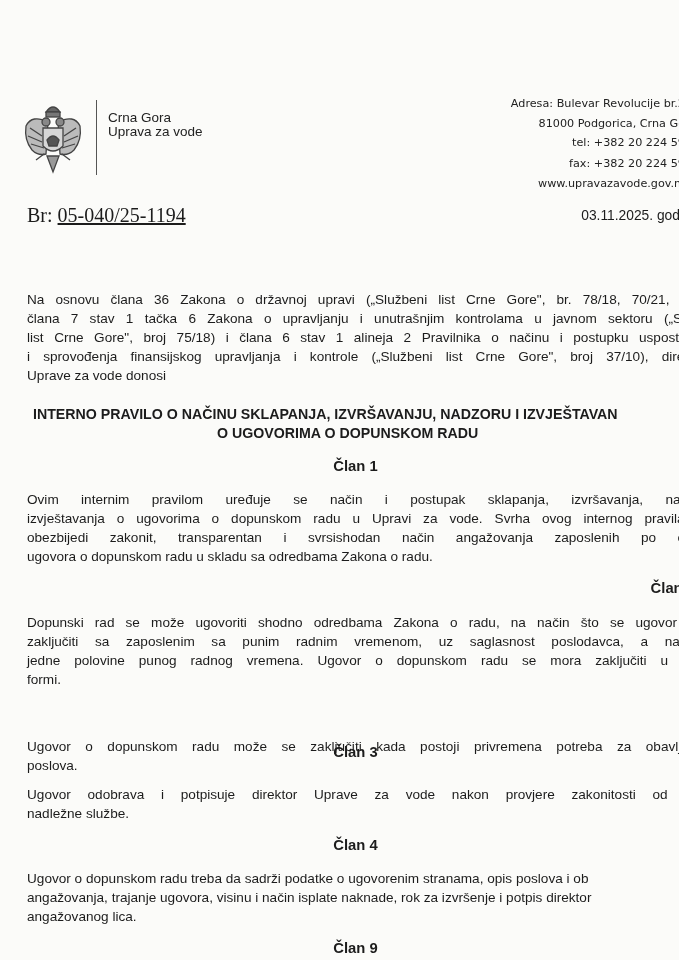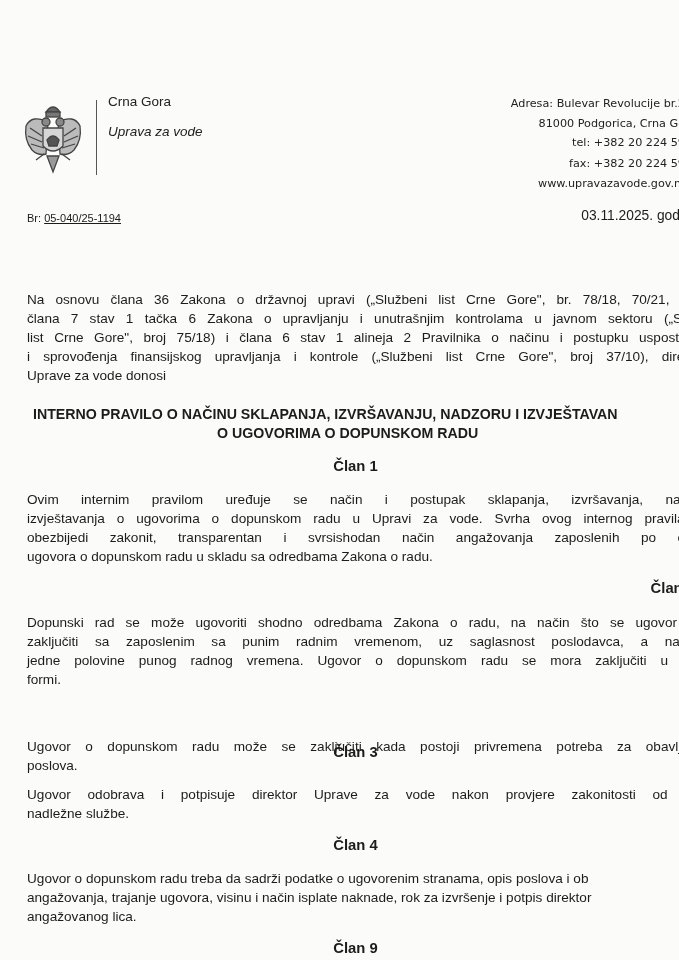--- a/index.html
+++ b/index.html
@@ -8,21 +8,21 @@
     background: #fbfbf9;
     color: #1c1c1c;
     font-family: "Liberation Sans", sans-serif;
     position: relative;
   }
   .abs { position: absolute; white-space: nowrap; }
   .crest { position: absolute; left: 22px; top: 100px; width: 62px; height: 78px; }
   .vline { position: absolute; left: 96px; top: 100px; width: 1px; height: 75px; background: #555; }
   .org { left: 108px; font-size: 13.5px; color: #222; }
   .contact { right: -6px; text-align: right; font-family: "DejaVu Sans", sans-serif; font-size: 11.2px; color: #222; }
-  .refno { left: 27px; top: 212px; font-size: 11px; }
+  .refno { left: 27px; top: 204px; font-size: 20px; font-family: Liberation Serif, serif; }
   .refno .num { text-decoration: underline; }
   .date { right: -4px; top: 208px; font-size: 13.8px; }
   .para { position: absolute; left: 27px; width: 680px; font-size: 13.6px; line-height: 19px; white-space: nowrap; }
   .title { position: absolute; left: 0; width: 700px; text-align: center; font-weight: bold; font-size: 14.2px; line-height: 19px; }
   .title .l1 { display:block; padding-left: 33px; text-align: left; }
   .title .l2 { display:block; text-align: left; padding-left: 217px; }
   .clan { position: absolute; left: 16px; width: 679px; text-align: center; font-weight: bold; font-size: 14.8px; }
   .line { display: block; }
   .just { display: block; text-align: justify; text-align-last: justify; width: 680px; }
 </style>
@@ -45,22 +45,22 @@
       <circle cx="38" cy="22" r="4" fill="#888"></circle>
 
       <path d="M21 28 L41 28 L41 46 Q31 56 21 46 Z" fill="#d6d6d6"></path>
       <path d="M25 40 Q31 32 37 40 L35 46 L27 46 Z" fill="#555"></path>
 
       <path d="M25 56 L31 72 L37 56 Z" fill="#999"></path>
       <path d="M14 60 L22 54 M48 60 L40 54"></path>
     </g>
   </svg>
   <div class="vline"></div>
-  <div class="abs org" style="top:94px;">Crna Gora</div>
-  <div class="abs org" style="top:124px;font-style:italic;">Uprava za vode</div>
+  <div class="abs org" style="top:110px;">Crna Gora</div>
+  <div class="abs org" style="top:124px;">Uprava za vode</div>
 
   <div class="abs contact" style="top:97px;">Adresa: Bulevar Revolucije br.2</div>
   <div class="abs contact" style="top:117px;">81000 Podgorica, Crna Go</div>
   <div class="abs contact" style="top:136px;">tel: +382 20 224 59</div>
   <div class="abs contact" style="top:157px;">fax: +382 20 224 59</div>
   <div class="abs contact" style="top:177px;">www.upravazavode.gov.m</div>
 </div>
 
 <div class="abs refno">
   <span>Br:</span>

